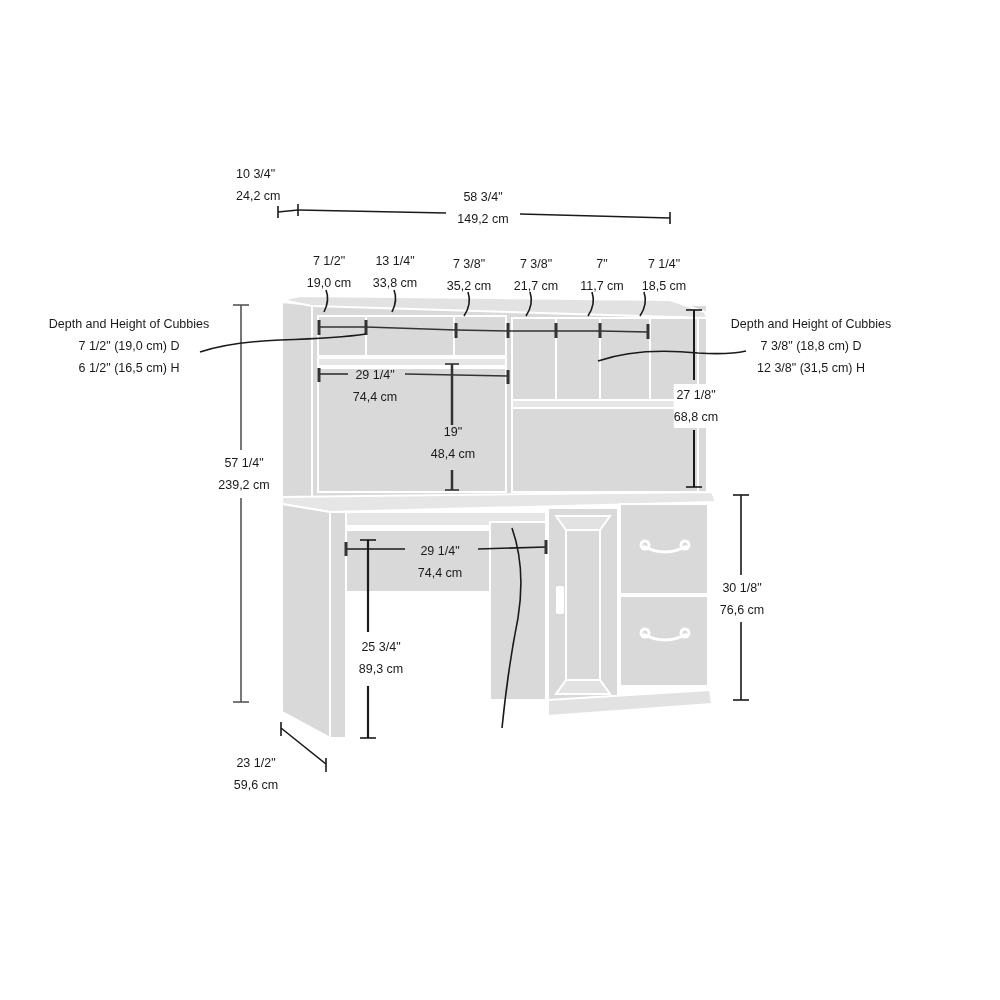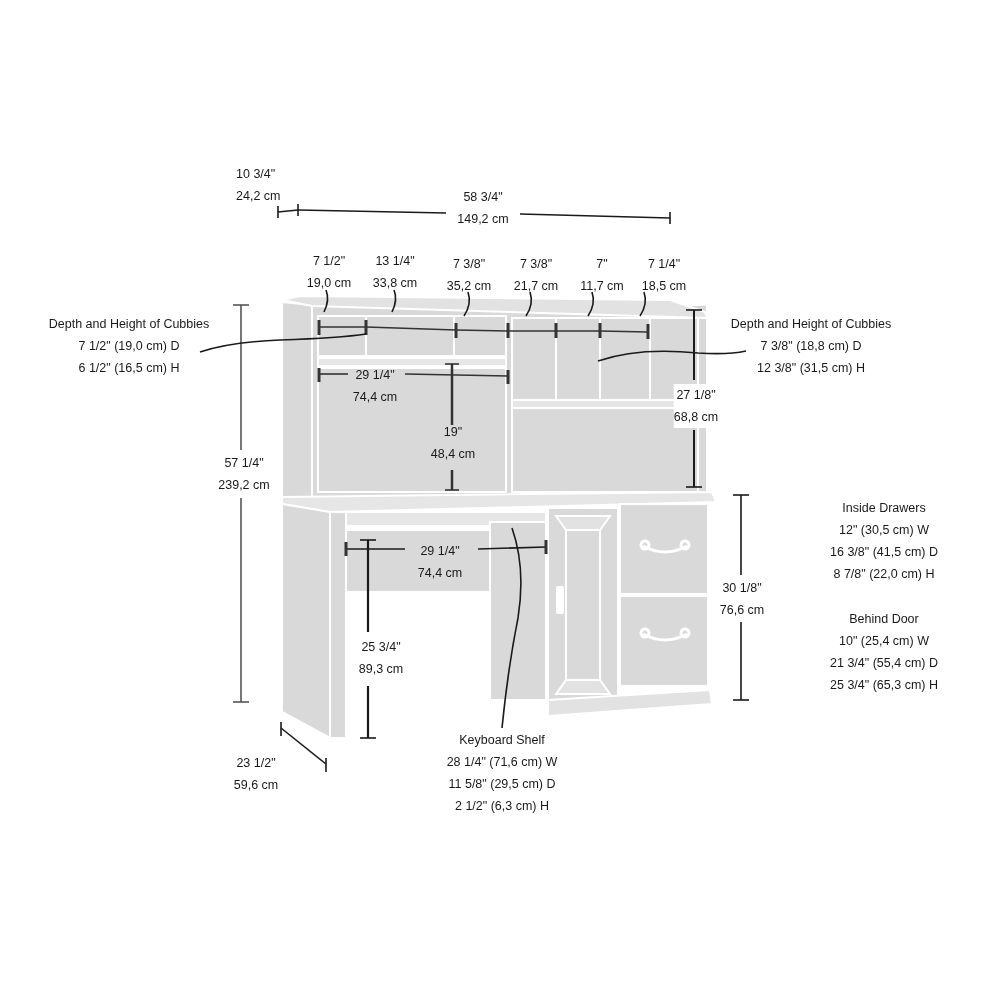--- a/index.html
+++ b/index.html
@@ -223,38 +223,20 @@
   <div class="lbl" style="left:381px;top:636px;">
     <span>25 3/4"</span>
     <span>89,3 cm</span>
   </div>
 
   <div class="lbl" style="left:742px;top:577px;background:#fff;">
     <span>30 1/8"</span>
     <span>76,6 cm</span>
   </div>
 
-  <div class="lbl" style="left:884px;top:497px;">
-    <span>Inside Drawers</span>
-    <span>12" (30,5 cm) W</span>
-    <span>16 3/8" (41,5 cm) D</span>
-    <span>8 7/8" (22,0 cm) H</span>
-  </div>
-
-  <div class="lbl" style="left:884px;top:608px;">
-    <span>Behind Door</span>
-    <span>10" (25,4 cm) W</span>
-    <span>21 3/4" (55,4 cm) D</span>
-    <span>25 3/4" (65,3 cm) H</span>
-  </div>
+
 
   <div class="lbl" style="left:256px;top:752px;">
     <span>23 1/2"</span>
     <span>59,6 cm</span>
   </div>
 
-  <div class="lbl" style="left:502px;top:729px;">
-    <span>Keyboard Shelf</span>
-    <span>28 1/4" (71,6 cm) W</span>
-    <span>11 5/8" (29,5 cm) D</span>
-    <span>2 1/2" (6,3 cm) H</span>
-  </div>
 </div>
 
 </body></html>

